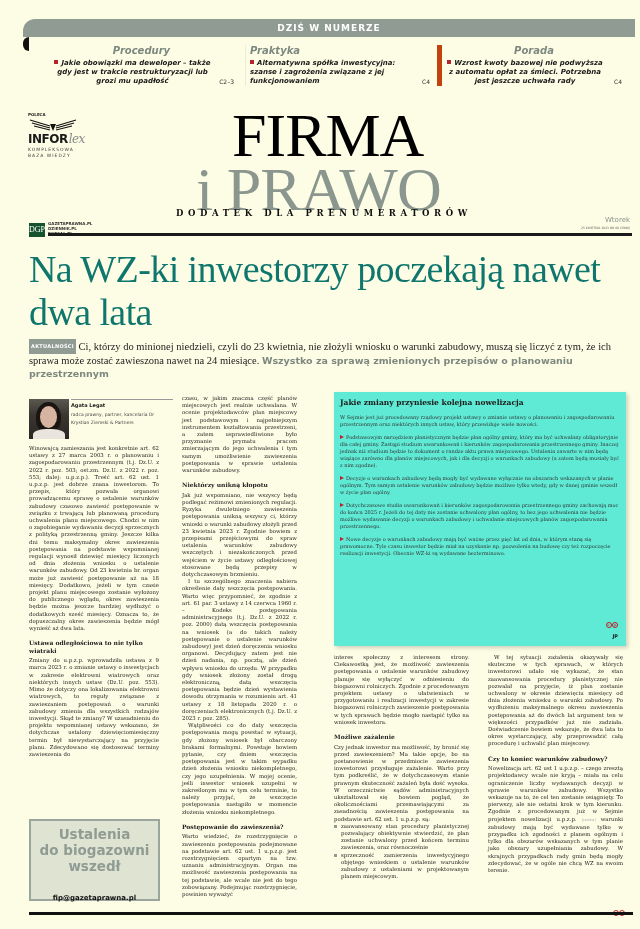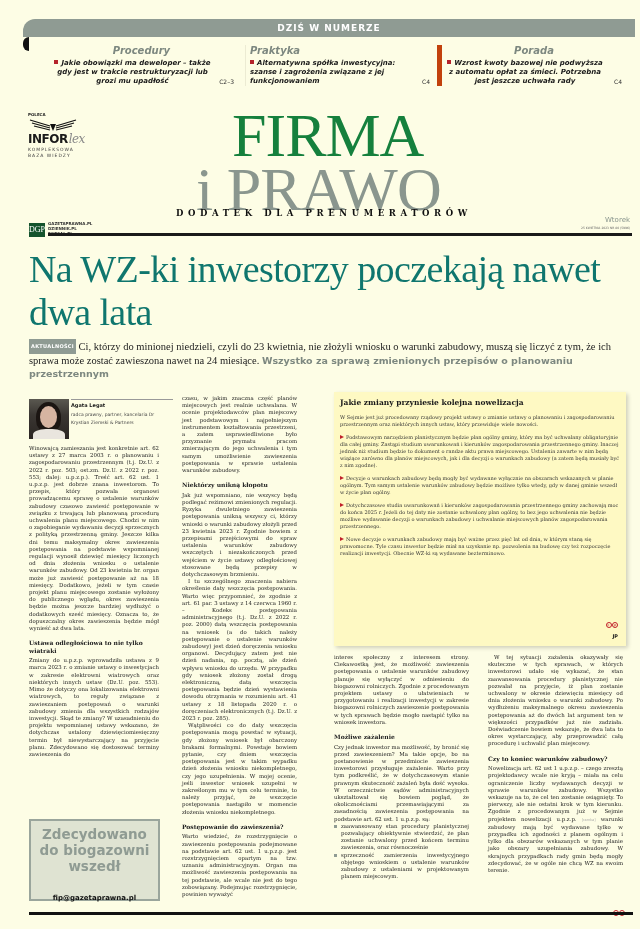--- a/index.html
+++ b/index.html
@@ -20,21 +20,21 @@
   .toc-sq { display: inline-block; width: 4px; height: 4px; background: #b5232b; margin-right: 3px; vertical-align: 1px; }
   .toc-page { position: absolute; right: 0; bottom: 0; font-size: 6px; font-style: normal; font-weight: normal; color: #333; }
 
   
   .poleca { position: absolute; left: 28px; top: 112px; font-family: "DejaVu Sans", sans-serif; font-weight: bold; font-size: 4px; }
   .infor-wings { position: absolute; left: 28px; top: 118px; width: 50px; height: 14px; }
   .infor-logo { position: absolute; left: 28px; top: 132px; font-family: "DejaVu Sans", sans-serif; font-weight: bold; font-size: 12px; letter-spacing: -0.5px; }
   .infor-lex { font-style: italic; font-weight: normal; font-size: 12px; color: #888; margin-left: 1px; font-family: "DejaVu Serif", serif; }
   .infor-sub { position: absolute; left: 28px; top: 147px; font-family: "DejaVu Sans", sans-serif; font-size: 4.5px; letter-spacing: 1px; color: #444; line-height: 6px; }
 
-  .mast-firma { position: absolute; left: 232px; top: 104px; font-family: "Liberation Serif", serif; font-size: 62px; color: #15803d; letter-spacing: -1px; line-height: 62px; }
+  .mast-firma { position: absolute; left: 232px; top: 104px; font-family: "Liberation Serif", serif; font-size: 62px; color: #000000; letter-spacing: -1px; line-height: 62px; }
   .mast-iprawo { position: absolute; left: 196px; top: 158px; font-family: "Liberation Serif", serif; font-size: 62px; color: #8a968e; letter-spacing: -1px; line-height: 62px; }
   .mast-sub { position: absolute; left: 176px; top: 208px; font-family: "DejaVu Serif", serif; font-weight: bold; font-size: 8.5px; letter-spacing: 4.6px; color: #111; }
 
   .dgp-box { position: absolute; left: 29px; top: 223px; width: 16px; height: 14px; background: #14532d; color: #fff; font-family: "Liberation Serif", serif; font-size: 8px; line-height: 14px; text-align: center; }
   .dgp-links { position: absolute; left: 48px; top: 221px; font-family: "DejaVu Sans", sans-serif; font-weight: bold; font-size: 4px; line-height: 5.2px; color: #333; }
   .weekday { position: absolute; right: 10px; top: 216px; font-family: "DejaVu Sans", sans-serif; font-size: 7px; color: #8a968e; }
   .issue { position: absolute; right: 10px; top: 226px; font-family: "DejaVu Sans", sans-serif; font-size: 3px; color: #666; }
   .mast-rule { position: absolute; left: 48px; top: 233px; width: 584px; height: 3px; background: #1a1a1a; }
 
   
@@ -65,21 +65,21 @@
   .col li { position: relative; padding-left: 7px; }
   .col li::before { content: ""; position: absolute; left: 0; top: 2px; width: 3px; height: 3px; background: #8f9b93; }
   .tag-ramka { font-family: "DejaVu Sans", sans-serif; font-size: 3.5px; color: #aaa; }
 
   
   .promo { position: absolute; left: 29px; top: 819px; width: 131px; height: 82px; background: #dfe3d2; border: 2px solid #9aa59c; text-align: center; }
   .promo-text { font-family: "DejaVu Sans", sans-serif; font-weight: bold; font-size: 13.5px; line-height: 16px; color: #8f9b93; margin-top: 5px; }
   .promo-email { font-family: "DejaVu Sans", sans-serif; font-weight: bold; font-size: 7px; color: #111; margin-top: 20px; }
 
   
-  .sidebar { position: absolute; left: 334px; top: 392px; width: 292px; height: 254px; background: #fef9c3; box-shadow: 2px 2px 4px rgba(0,0,0,0.18); padding: 6px 6px 0 6px; }
+  .sidebar { position: absolute; left: 334px; top: 392px; width: 292px; height: 254px; background: #5eead4; box-shadow: 2px 2px 4px rgba(0,0,0,0.18); padding: 6px 6px 0 6px; }
   .sidebar h2 { font-family: "DejaVu Serif", serif; font-weight: bold; font-size: 7.5px; margin-bottom: 7px; }
   .sidebar p { font-family: "DejaVu Serif", serif; font-size: 5px; line-height: 7px; color: #333; margin-bottom: 6px; }
   .tri { display: inline-block; width: 0; height: 0; border-top: 2px solid transparent; border-bottom: 2px solid transparent; border-left: 4px solid #c0202a; margin-right: 2px; vertical-align: 0.5px; }
   .sidebar-icons { position: absolute; right: 8px; bottom: 16px; }
   .sidebar-sig { position: absolute; right: 8px; bottom: 7px; font-family: "DejaVu Sans", sans-serif; font-weight: bold; font-size: 5px; }
   .cc-icon { display: inline-block; width: 6px; height: 6px; border-radius: 50%; border: 1px solid #c0202a; color: #c0202a; font-size: 3.5px; line-height: 4px; text-align: center; font-family: "DejaVu Sans", sans-serif; margin-left: 0.5px; }
   .end-icons { position: absolute; left: 612px; top: 899px; }
 
   .bottom-rule { position: absolute; left: 29px; top: 912px; width: 604px; height: 3px; background: #111; }
 </style>
@@ -163,21 +163,21 @@
 <div class="author-role">radca prawny, partner, kancelaria Dr Krystian Ziemski &amp; Partners</div>
 
 <div class="col col1">
   <p>Winowajcą zamieszania jest konkretnie art. 62 ustawy z 27 marca 2003 r. o planowaniu i zagospodarowaniu przestrzennym (t.j. Dz.U. z 2022 r. poz. 503; ost.zm. Dz.U. z 2022 r. poz. 553; dalej: u.p.z.p.). Treść art. 62 ust. 1 u.p.z.p. jest dobrze znana inwestorom. To przepis, który pozwala organowi prowadzącemu sprawę o ustalenie warunków zabudowy czasowo zawiesić postępowanie w związku z trwającą lub planowaną procedurą uchwalenia planu miejscowego. Chodzi w nim o zapobieganie wydawaniu decyzji sprzecznych z polityką przestrzenną gminy. Jeszcze kilka dni temu maksymalny okres zawieszenia postępowania na podstawie wspomnianej regulacji wynosił dziewięć miesięcy liczonych od dnia złożenia wniosku o ustalenie warunków zabudowy. Od 23 kwietnia br. organ może już zawiesić postępowanie aż na 18 miesięcy. Dodatkowo, jeżeli w tym czasie projekt planu miejscowego zostanie wyłożony do publicznego wglądu, okres zawieszenia będzie można jeszcze bardziej wydłużyć o dodatkowych sześć miesięcy. Oznacza to, że dopuszczalny okres zawieszenia będzie mógł wynieść aż dwa lata.</p>
   <h3>Ustawa odległościowa to nie tylko wiatraki</h3>
   <p>Zmiany do u.p.z.p. wprowadziła ustawa z 9 marca 2023 r. o zmianie ustawy o inwestycjach w zakresie elektrowni wiatrowych oraz niektórych innych ustaw (Dz.U. poz. 553). Mimo że dotyczy ona lokalizowania elektrowni wiatrowych, to reguły związane z zawieszaniem postępowań o warunki zabudowy zmienia dla wszystkich rodzajów inwestycji. Skąd te zmiany? W uzasadnieniu do projektu wspomnianej ustawy wskazano, że dotychczas ustalony dziewięciomiesięczny termin był niewystarczający na przyjęcie planu. Zdecydowano się dostosować terminy zawieszenia do</p>
 </div>
 
 <div class="promo">
   <div class="promo-text">
-    <div>Zdecydowano</div>
+    <div>Ustalenia</div>
     <div>do biogazowni</div>
     <div>wszedł</div>
   </div>
   <div class="promo-email">fip@gazetaprawna.pl</div>
 </div>
 
 <div class="col col2">
   <p>czasu, w jakim znaczna część planów miejscowych jest realnie uchwalana. W ocenie projektodawców plan miejscowy jest podstawowym i najpełniejszym instrumentem kształtowania przestrzeni, a zatem usprawiedliwione było przyznanie prymatu pracom zmierzającym do jego uchwalenia i tym samym umożliwienie zawieszenia postępowania w sprawie ustalenia warunków zabudowy.</p>
   <h3>Niektórzy unikną kłopotu</h3>
   <p>Jak już wspomniano, nie wszyscy będą podlegać reżimowi zmienionych regulacji. Ryzyka dwuletniego zawieszenia postępowania unikną wszyscy ci, którzy wnioski o warunki zabudowy złożyli przed 23 kwietnia 2023 r. Zgodnie bowiem z przepisami przejściowymi do spraw ustalenia warunków zabudowy wszczętych i niezakończonych przed wejściem w życie ustawy odległościowej stosowane będą przepisy w dotychczasowym brzmieniu.</p>

